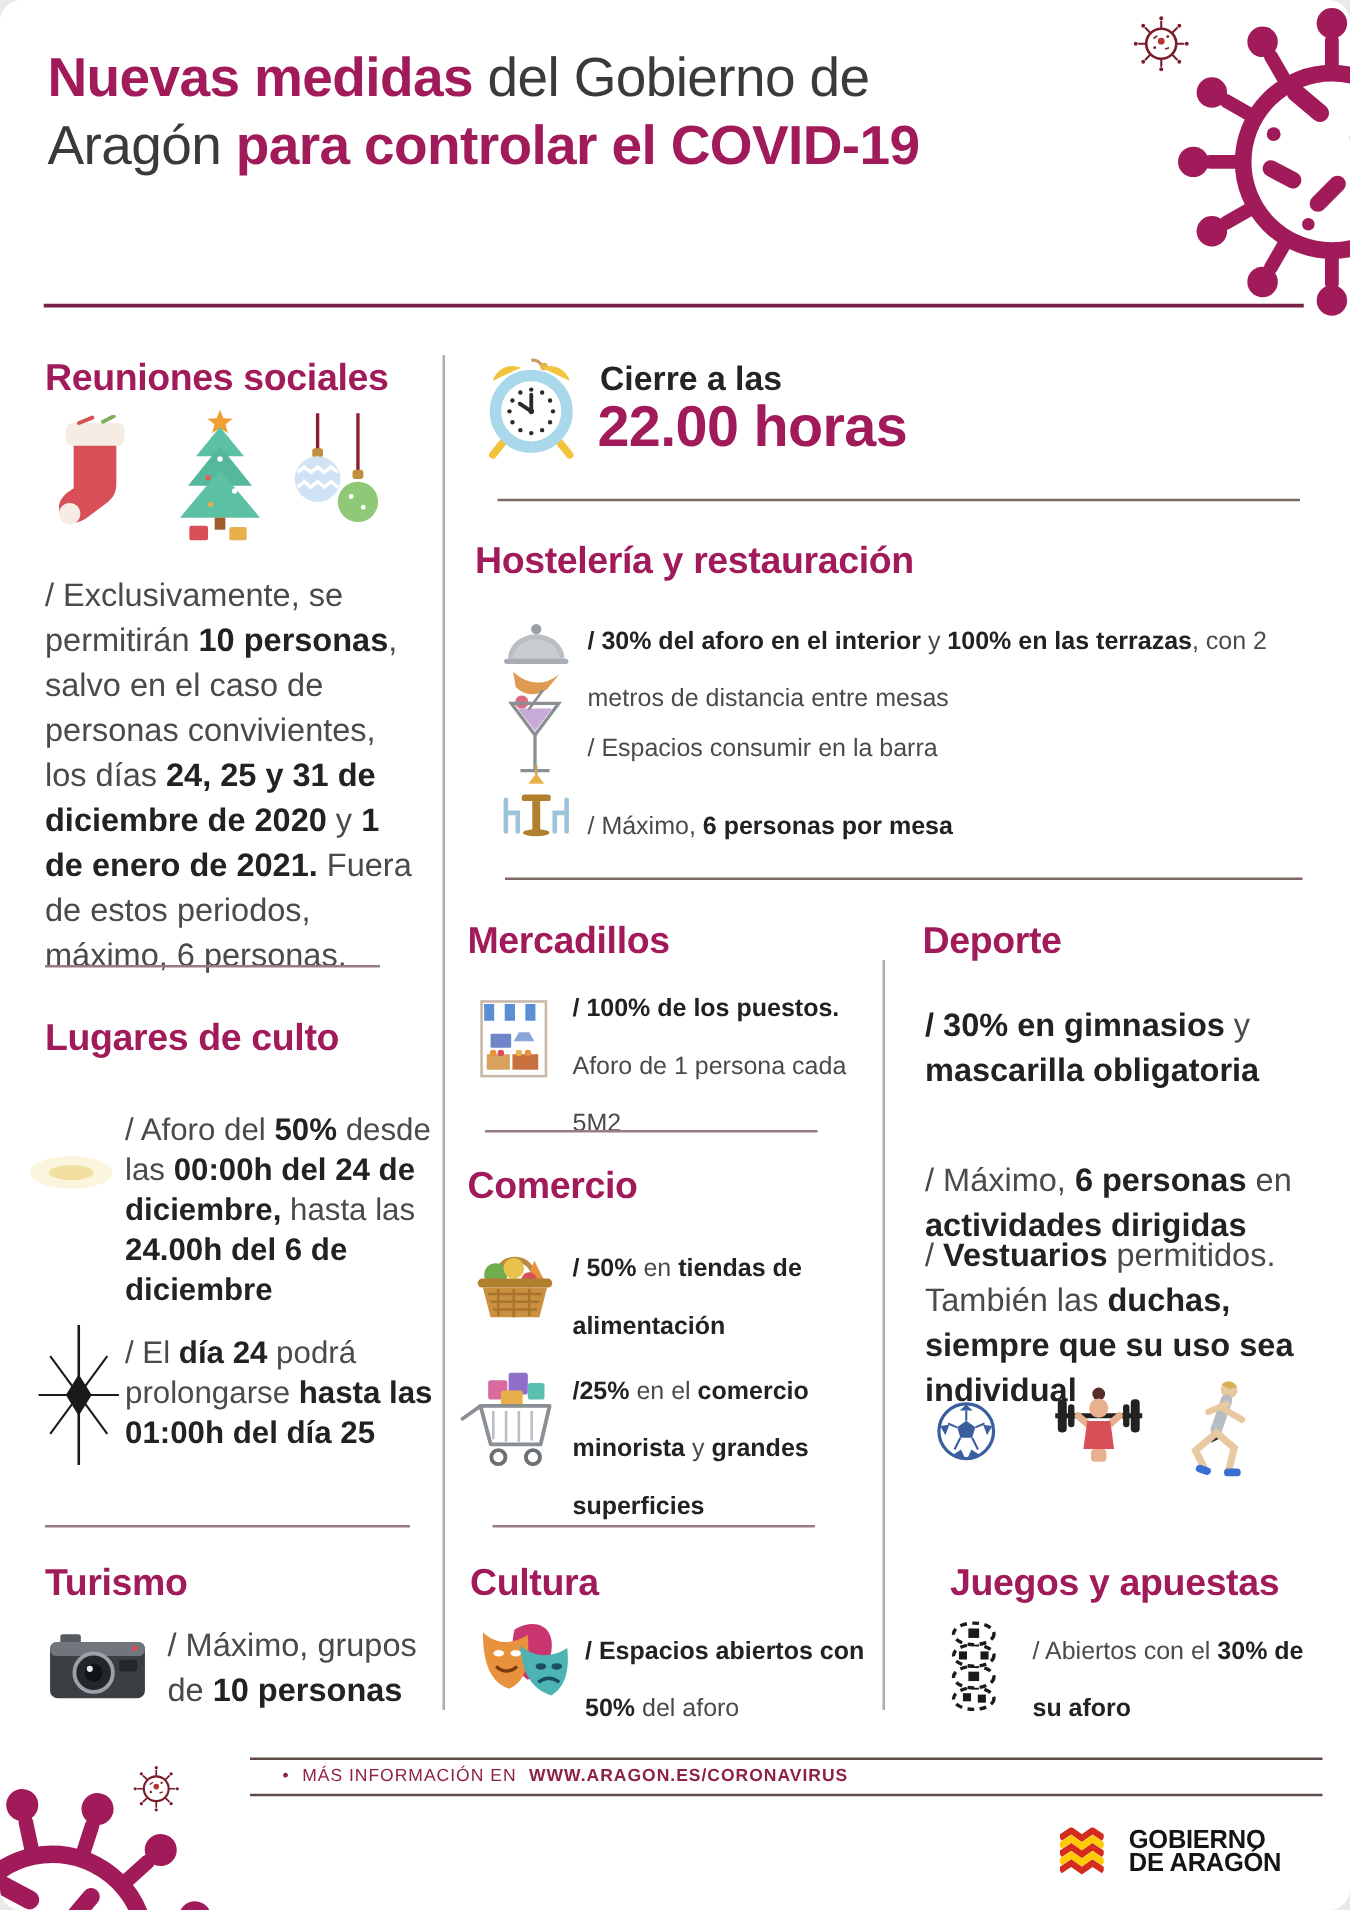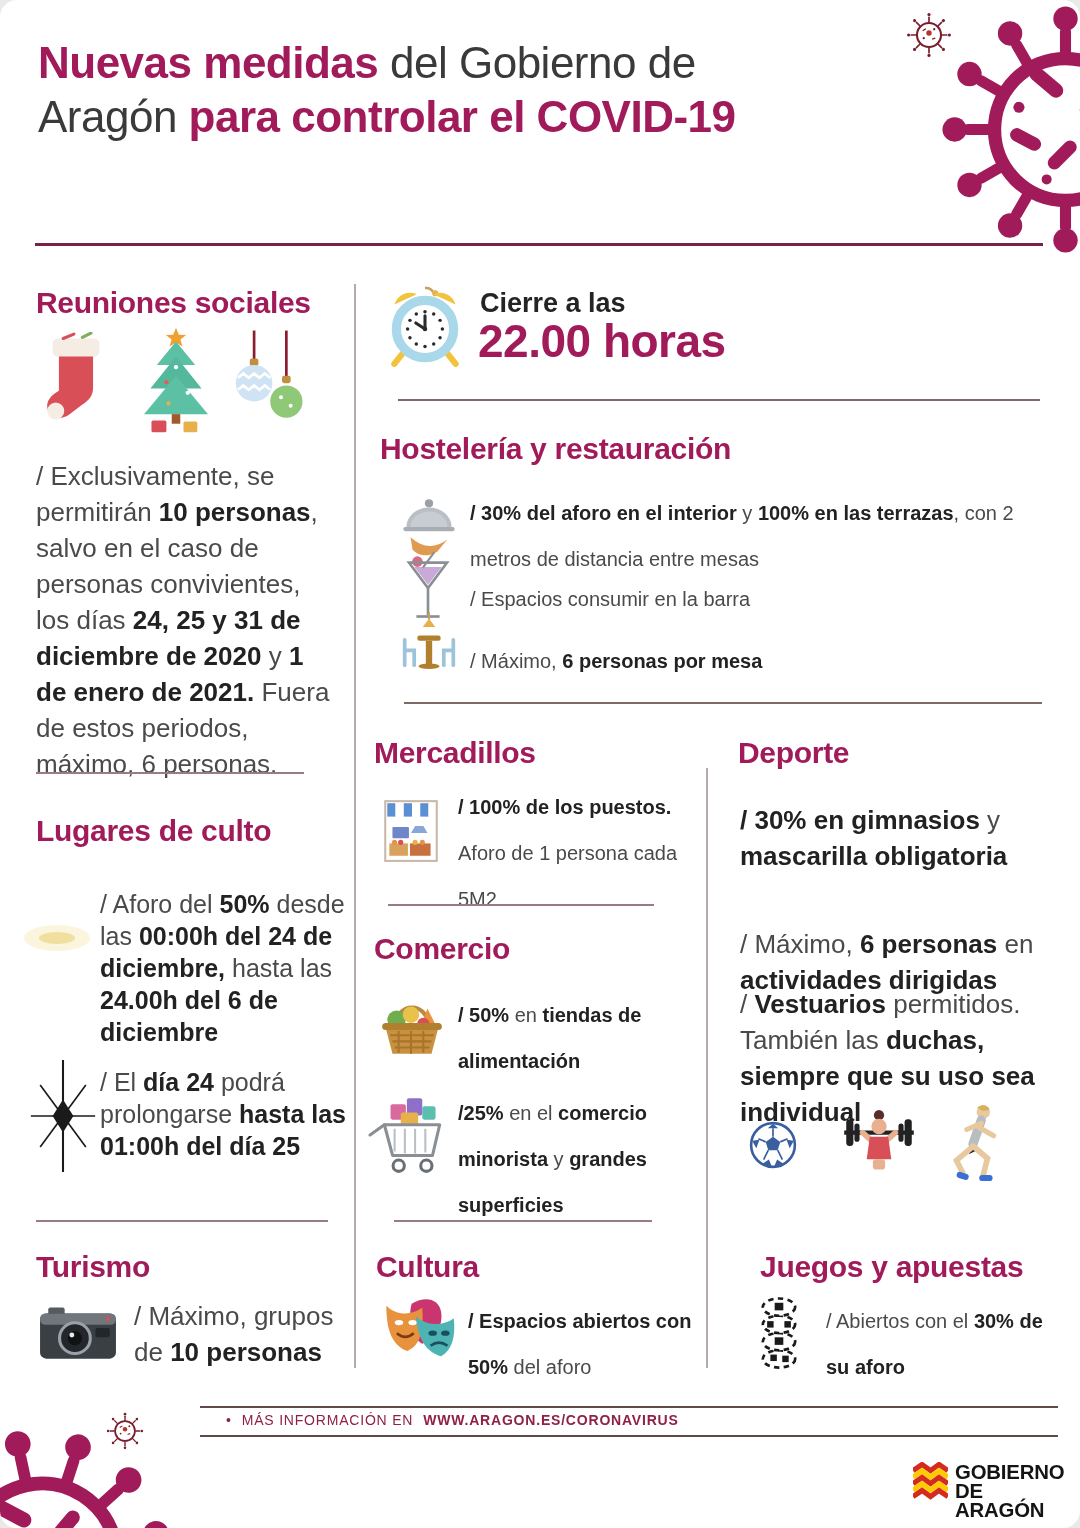--- a/index.html
+++ b/index.html
@@ -481,21 +481,21 @@
     <svg width="268" height="268">
         <use href="#bigvirus"></use>
       </svg>
   </span>
   <span class="abs icon" style="left:106px;top:1412px;">
     <svg width="38" height="38">
         <use href="#smvirus"></use>
       </svg>
   </span>
 
-  <div class="abs" style="left:913px;top:1462px;display:flex;gap:7px;align-items:flex-start;">
+  <div class="abs" style="left:848px;top:1462px;display:flex;gap:20px;align-items:flex-start;">
     <span class="icon">
       <svg width="35" height="38" viewBox="0 0 35 37">
         <rect x="0" y="0" width="35" height="37" fill="#ffffff"></rect>
         <polyline points="0,8 9,2 17.5,8 26,2 35,8" stroke="#d52b1e" stroke-width="5.2" fill="none"></polyline>
         <polyline points="0,14.5 9,8.5 17.5,14.5 26,8.5 35,14.5" stroke="#ffcb00" stroke-width="5.2" fill="none"></polyline>
         <polyline points="0,21 9,15 17.5,21 26,15 35,21" stroke="#d52b1e" stroke-width="5.2" fill="none"></polyline>
         <polyline points="0,27.5 9,21.5 17.5,27.5 26,21.5 35,27.5" stroke="#ffcb00" stroke-width="5.2" fill="none"></polyline>
         <polyline points="0,34 9,28 17.5,34 26,28 35,34" stroke="#d52b1e" stroke-width="5.2" fill="none"></polyline>
       </svg>
     </span>

